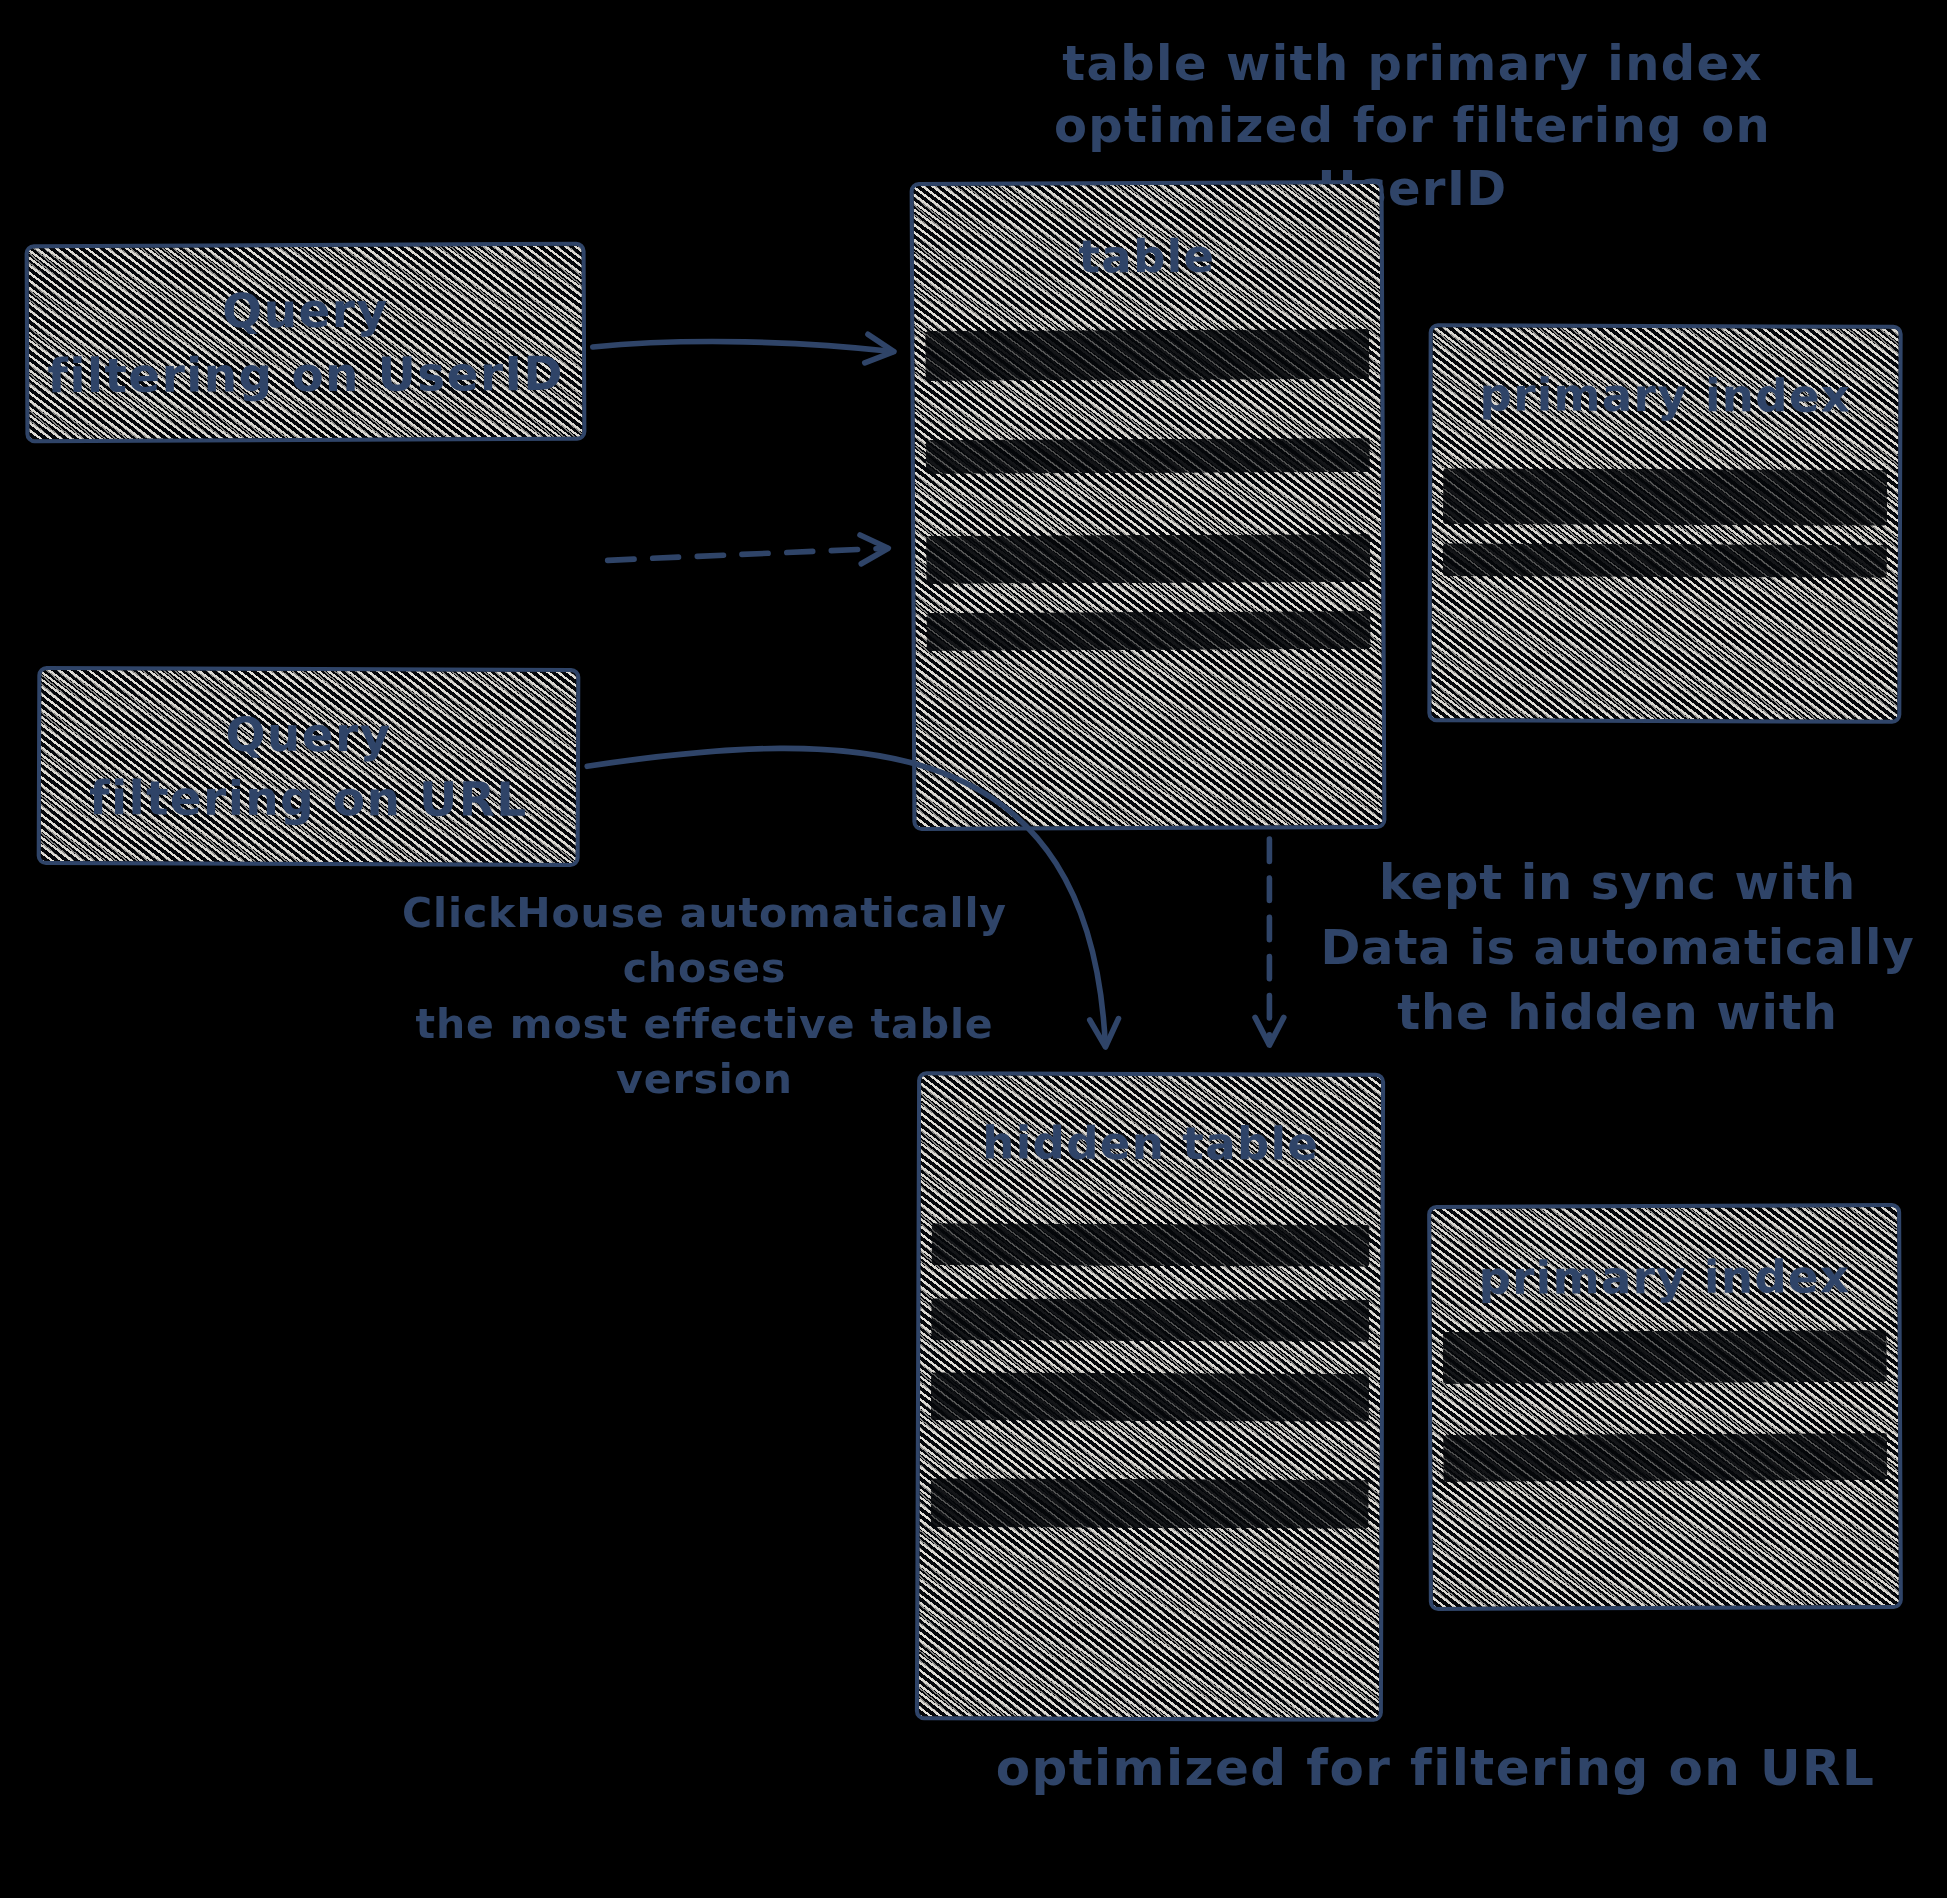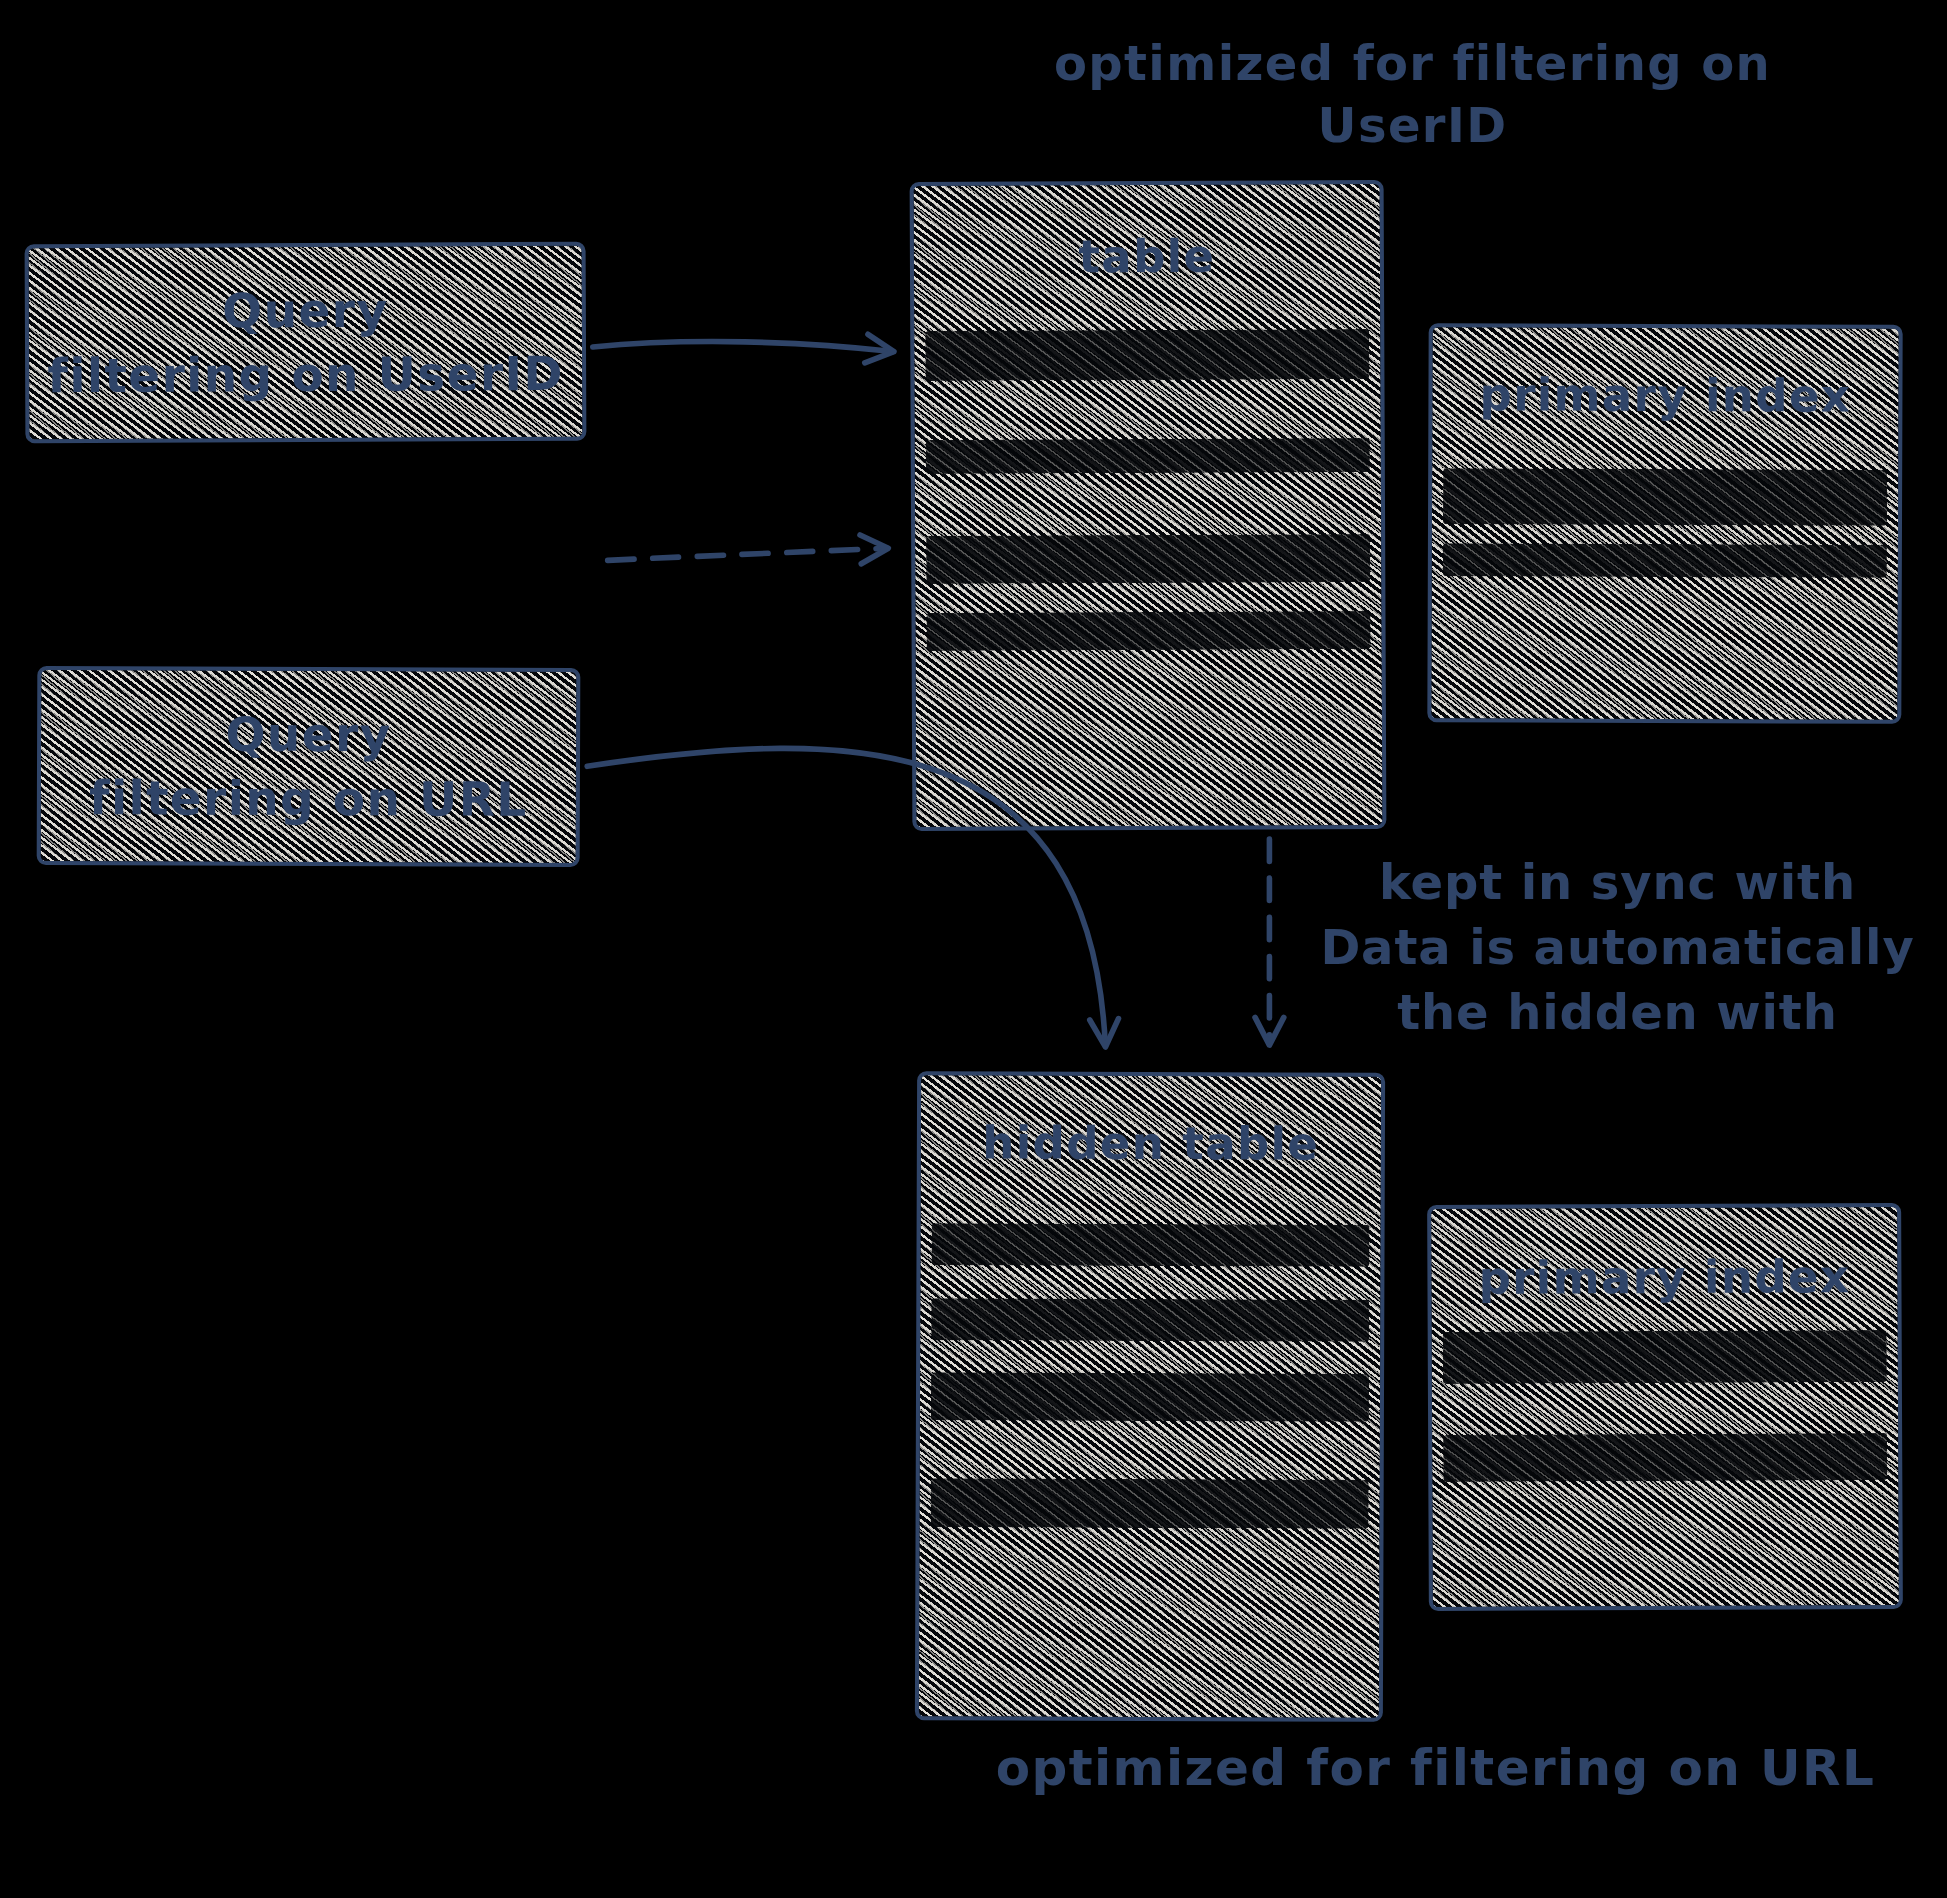--- a/index.html
+++ b/index.html
@@ -81,20 +81,21 @@
     width:1947px;height:1898px;
     pointer-events:none;
   }
 </style>
 </head>
 <body>
 
 <div class="canvas">
 
   <div class="caption big" style="left:954px;top:32px;width:917px;font-size:48px;">
+    <div>table with primary index</div>
     <div>optimized for filtering on UserID</div>
   </div>
 
   <div class="sketchbox querybox tilt-l" style="left:25px;top:243px;width:561px;height:199px;">
     <div>Query</div>
     <div>filtering on UserID</div>
   </div>
 
 
   <div class="sketchbox querybox tilt-r" style="left:37px;top:667px;width:543px;height:199px;">
@@ -109,20 +110,24 @@
     <div class="stripe" style="top:350px;height:48px;"></div>
     <div class="stripe" style="top:427px;height:38px;"></div>
   </div>
 
   <div class="sketchbox tilt-r" style="left:1428px;top:324px;width:474px;height:399px;">
     <div class="box-title" style="margin-top:41px;">primary index</div>
     <div class="stripe" style="top:141px;height:56px;"></div>
     <div class="stripe" style="top:216px;height:33px;"></div>
   </div>
 
+  <div class="note" style="left:343px;top:886px;width:723px;font-size:41px;">
+    <div>ClickHouse automatically choses</div>
+    <div>the most effective table version</div>
+  </div>
 
   <div class="note" style="left:1305px;top:850px;width:625px;font-size:48px;">
     <div>kept in sync with</div>
     <div>Data is automatically</div>
     <div>the hidden with</div>
   </div>
 
   <div class="sketchbox tilt-r" style="left:916px;top:1072px;width:468px;height:649px;">
     <div class="box-title" style="margin-top:41px;">hidden table</div>
     <div class="stripe" style="top:148px;height:42px;"></div>

